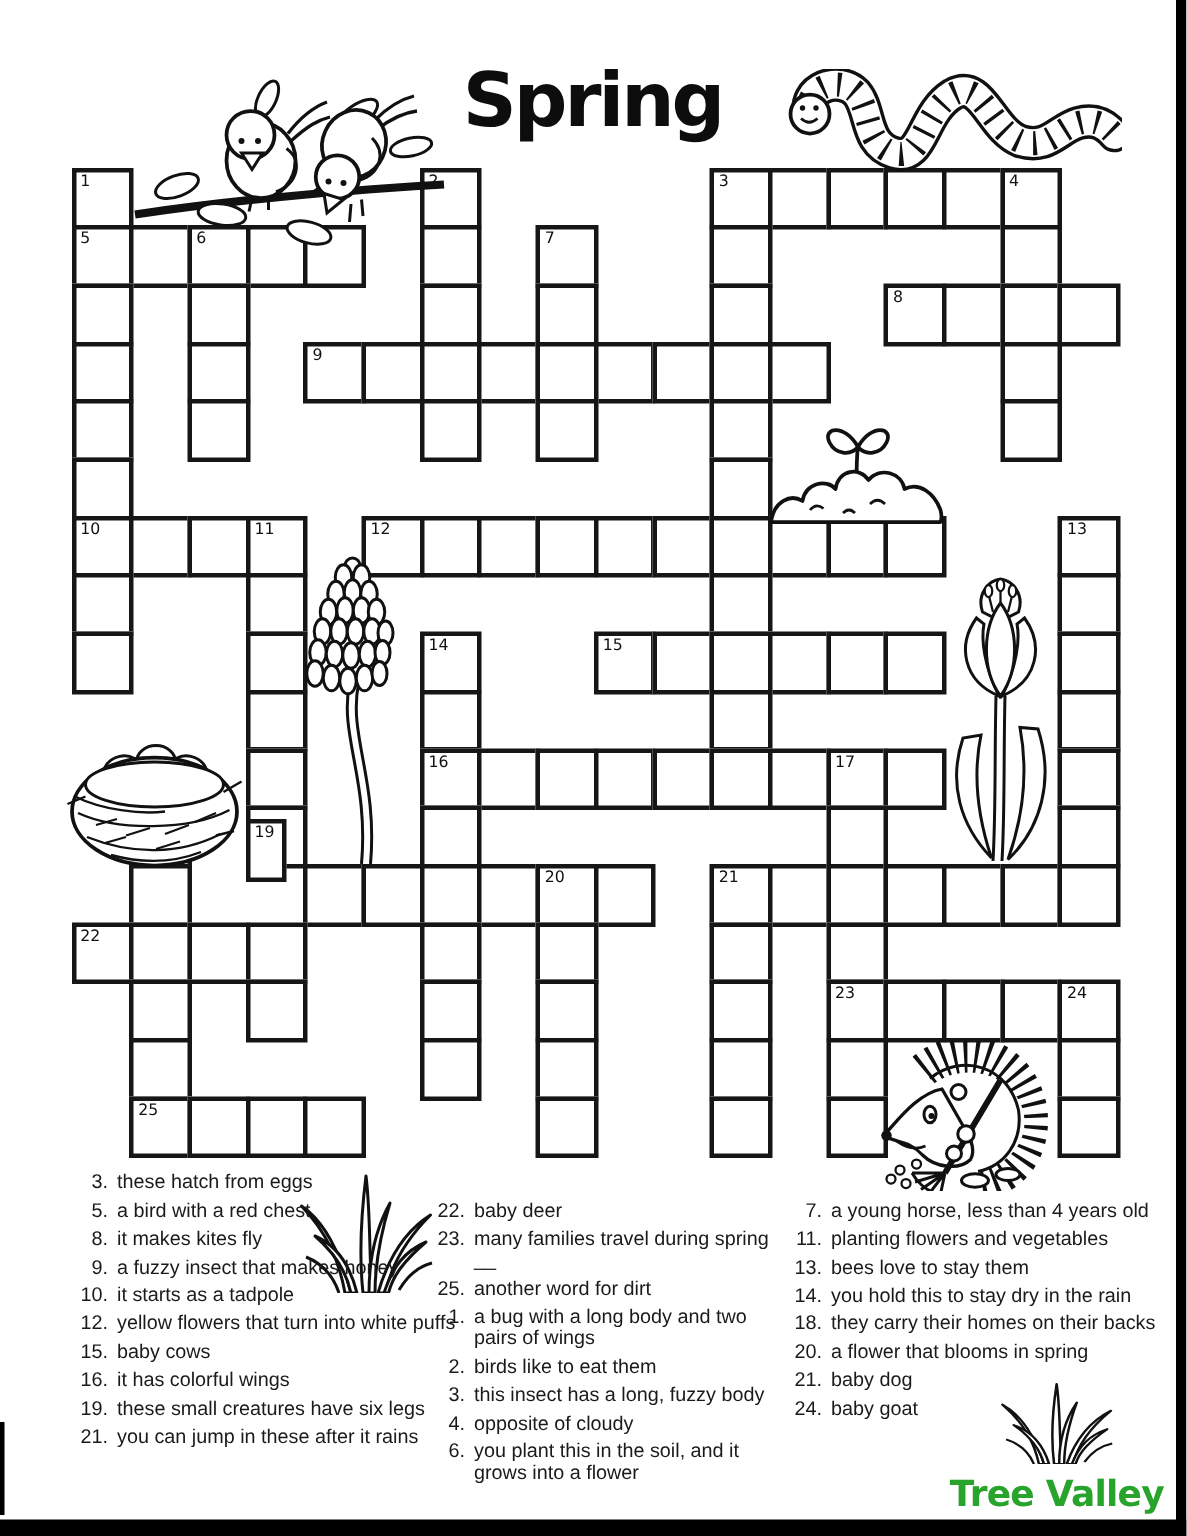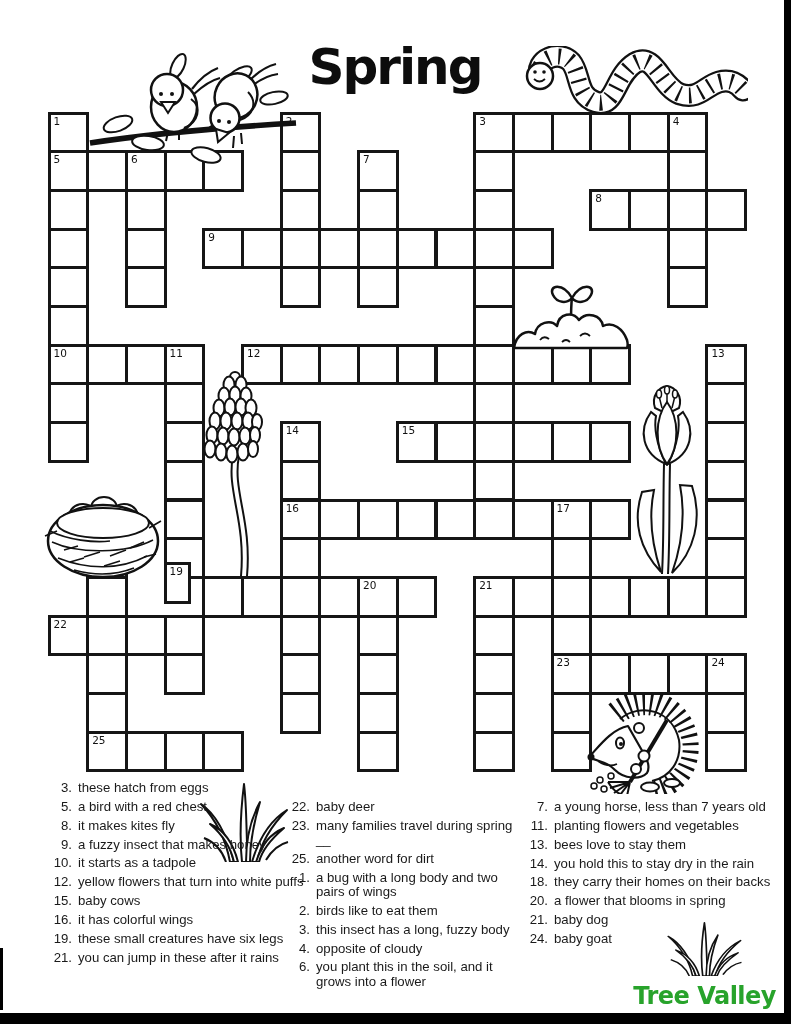--- a/index.html
+++ b/index.html
@@ -173,21 +173,21 @@
       <div class="cell" style="left: 589.3px; top: 498.5px; height: 41.7px; width: 41.7px;"></div>
       <div class="cell" style="left: 705.4px; top: 498.5px; height: 41.7px; width: 41.7px;"></div>
       <div class="cell" style="left: 86.2px; top: 537.2px; height: 41.7px; width: 41.7px;">
         <span class="cnum">18</span>
       </div>
       <div class="cell" style="left: 163.6px; top: 537.2px; height: 41.7px; width: 41.7px;"></div>
       <div class="cell" style="left: 279.7px; top: 537.2px; height: 41.7px; width: 41.7px;"></div>
       <div class="cell" style="left: 550.6px; top: 537.2px; height: 41.7px; width: 41.7px;"></div>
       <div class="cell" style="left: 705.4px; top: 537.2px; height: 41.7px; width: 41.7px;"></div>
       <div class="cell" style="left: 86.2px; top: 575.9px; height: 41.7px; width: 41.7px;"></div>
-      <div class="cell" style="left: 163.6px; top: 562px; height: 41.7px; width: 27px;">
+      <div class="cell" style="left: 163.6px; top: 546px; height: 41.7px; width: 27px;">
         <span class="cnum">19</span>
       </div>
       <div class="cell" style="left: 202.3px; top: 575.9px; height: 41.7px; width: 41.7px;"></div>
       <div class="cell" style="left: 241px; top: 575.9px; height: 41.7px; width: 41.7px;"></div>
       <div class="cell" style="left: 279.7px; top: 575.9px; height: 41.7px; width: 41.7px;"></div>
       <div class="cell" style="left: 318.4px; top: 575.9px; height: 41.7px; width: 41.7px;"></div>
       <div class="cell" style="left: 357.1px; top: 575.9px; height: 41.7px; width: 41.7px;">
         <span class="cnum">20</span>
       </div>
       <div class="cell" style="left: 395.8px; top: 575.9px; height: 41.7px; width: 41.7px;"></div>
@@ -490,21 +490,21 @@
           <span class="num">6.</span>
           <span class="txt">you plant this in the soil, and it grows into a flower</span>
         </div>
       </div>
   </div>
 
   <div class="cluecol" id="cluecol-right">
     <div>
         <div class="clue">
           <span class="num">7.</span>
-          <span class="txt">a young horse, less than 7 years old</span>
+          <span class="txt">a young horse, less than 4 years old</span>
         </div>
         <div class="clue">
           <span class="num">11.</span>
           <span class="txt">planting flowers and vegetables</span>
         </div>
         <div class="clue">
           <span class="num">13.</span>
           <span class="txt">bees love to stay them</span>
         </div>
         <div class="clue">

